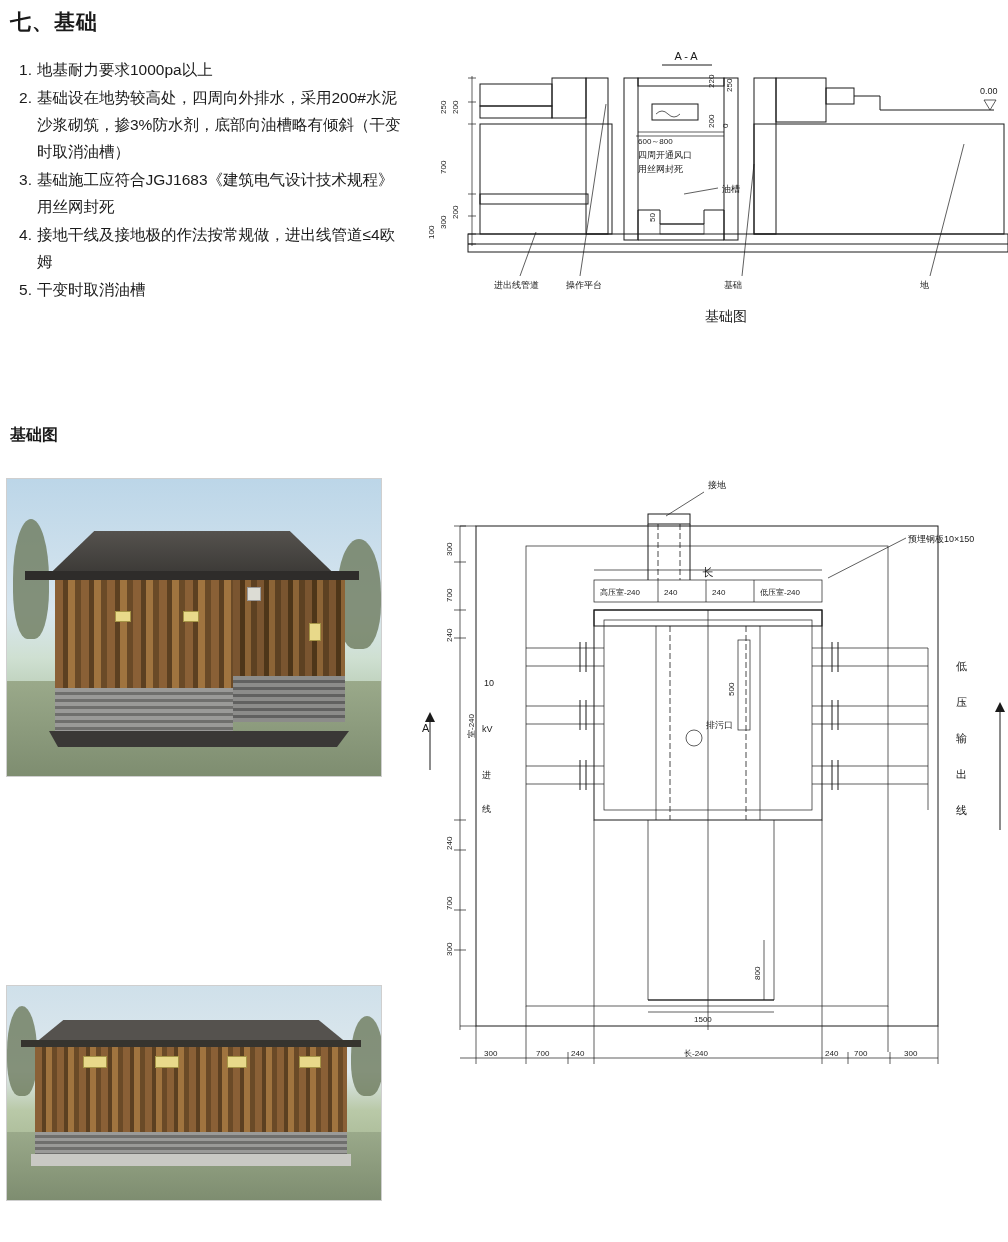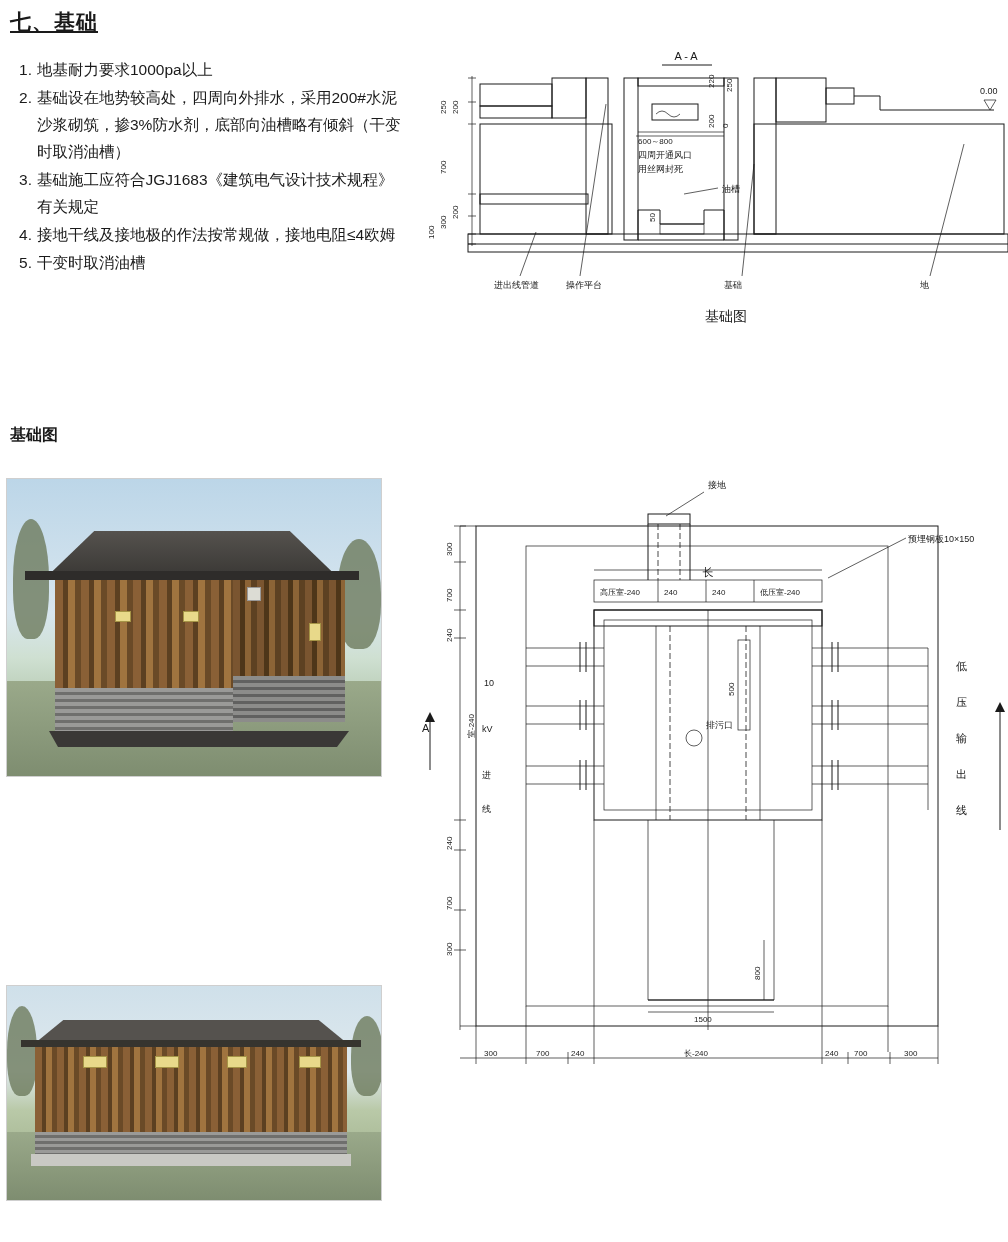--- a/index.html
+++ b/index.html
@@ -5,21 +5,21 @@
   html,body{margin:0;padding:0;}
   body{
     width:1008px;height:1242px;position:relative;background:#ffffff;
     font-family:"Liberation Sans","DejaVu Sans",sans-serif;color:#1a1a1a;
     overflow:hidden;
   }
   .page{position:relative;width:1008px;height:1242px;}
 
   
   .sec-title{
-    position:absolute;left:10px;top:8px;font-size:21px;font-weight:bold;letter-spacing:1px;text-decoration:underline;
+    position:absolute;left:10px;top:8px;font-size:21px;font-weight:bold;letter-spacing:1px;
   }
 
   
   .notes{position:absolute;left:10px;top:56px;width:395px;font-size:15.5px;line-height:27px;}
   .note{display:flex;margin-bottom:1px;}
   .note .num{width:22px;flex:0 0 22px;text-align:right;padding-right:5px;}
   .note .txt{flex:1;}
 
   
   .sub-title{position:absolute;left:10px;top:425px;font-size:16px;font-weight:bold;}
@@ -90,25 +90,25 @@
     <div class="note">
       <span class="num">1.</span>
       <span class="txt">地基耐力要求1000pa以上</span>
     </div>
     <div class="note">
       <span class="num">2.</span>
       <span class="txt">基础设在地势较高处，四周向外排水，采用200#水泥沙浆砌筑，掺3%防水剂，底部向油槽略有倾斜（干变时取消油槽）</span>
     </div>
     <div class="note">
       <span class="num">3.</span>
-      <span class="txt">基础施工应符合JGJ1683《建筑电气设计技术规程》有关规定</span>
+      <span class="txt">基础施工应符合JGJ1683《建筑电气设计技术规程》用丝网封死</span>
     </div>
     <div class="note">
       <span class="num">4.</span>
-      <span class="txt">接地干线及接地极的作法按常规做，接地电阻≤4欧姆</span>
+      <span class="txt">接地干线及接地极的作法按常规做，进出线管道≤4欧姆</span>
     </div>
     <div class="note">
       <span class="num">5.</span>
       <span class="txt">干变时取消油槽</span>
     </div>
   </div>
 
   <div class="sub-title">基础图</div>
 
   <div class="photo" id="photo1">

